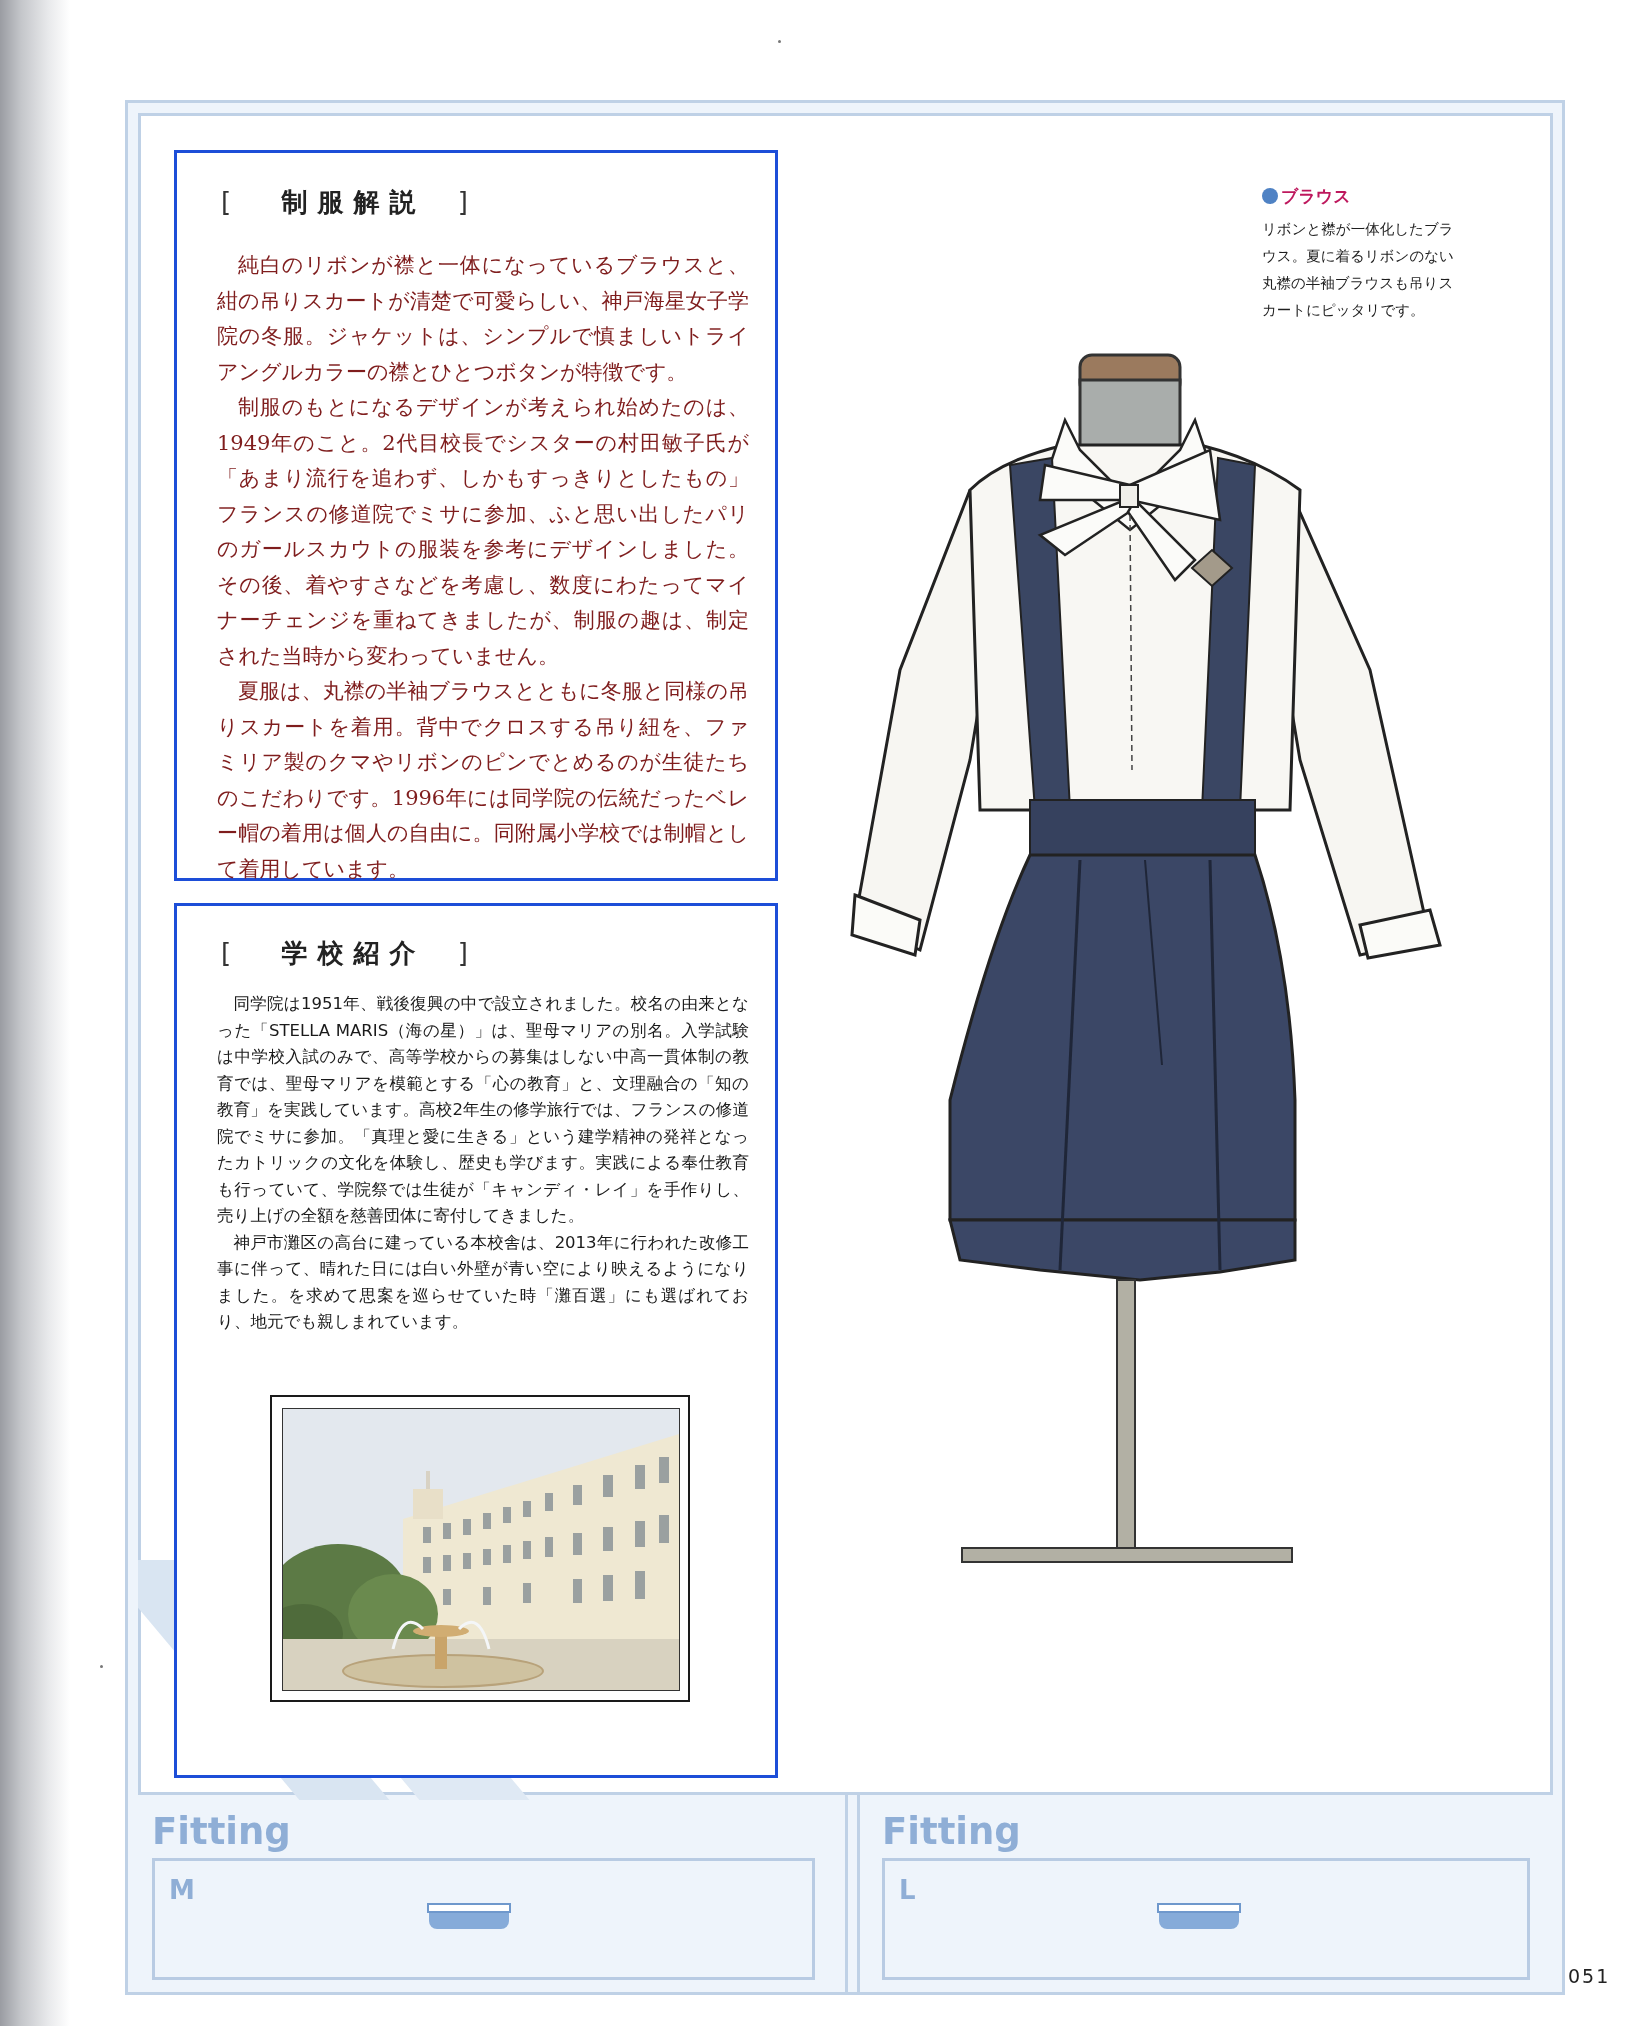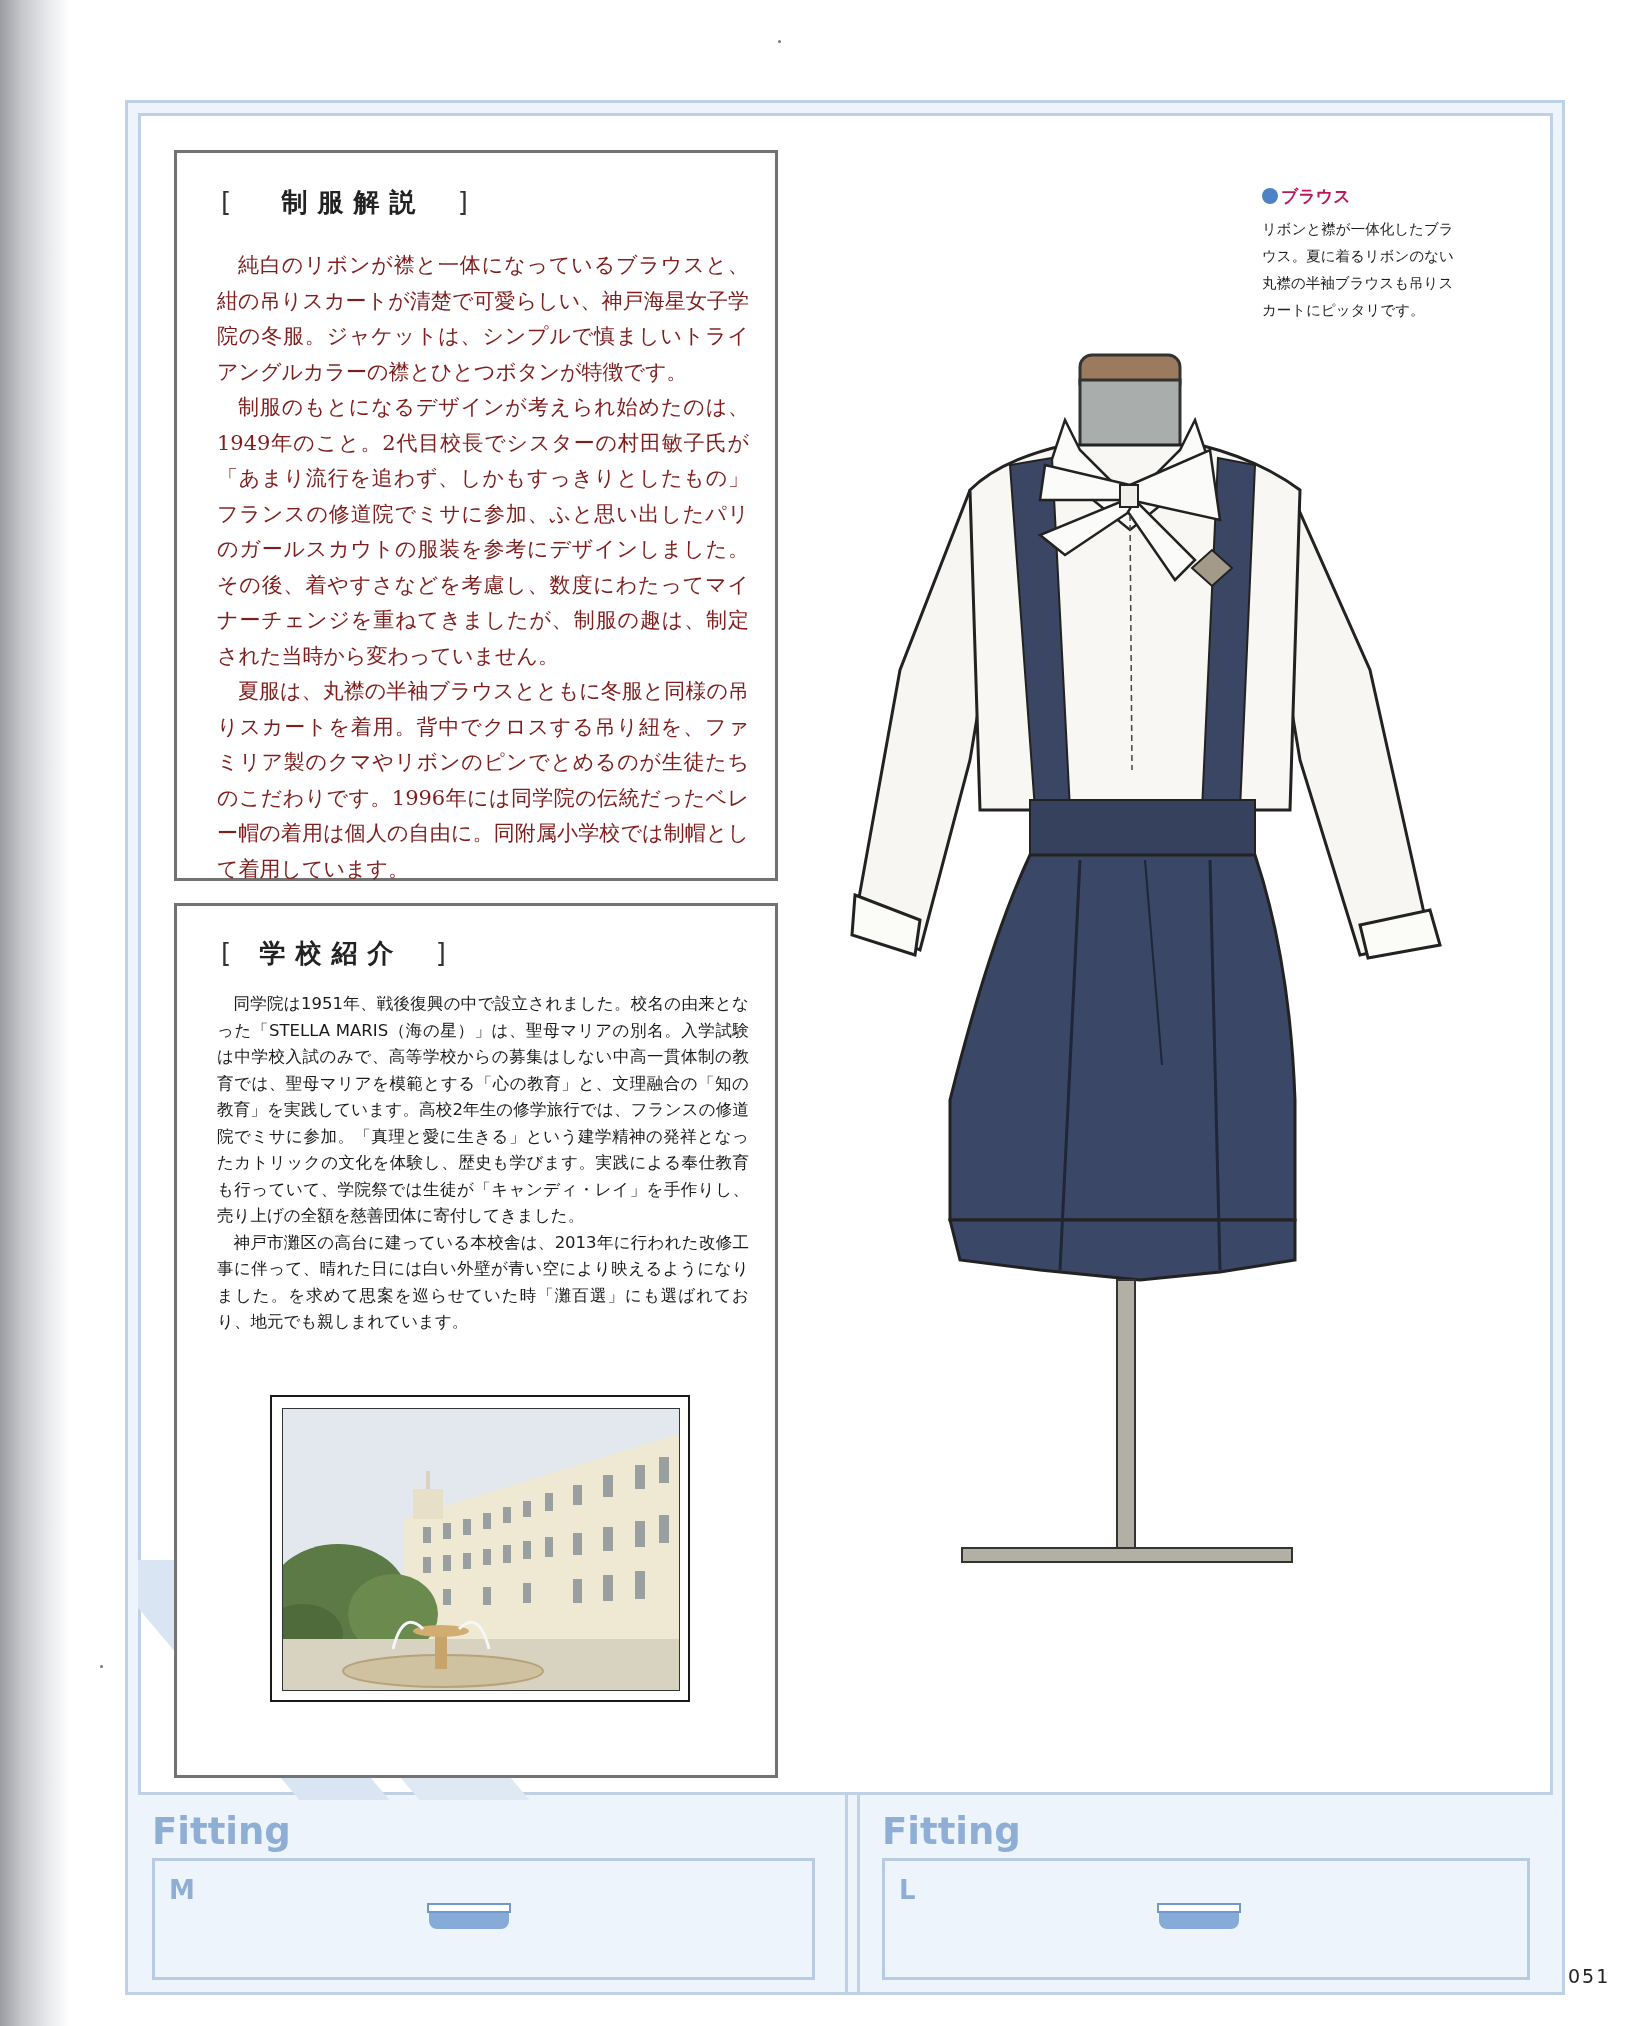--- a/index.html
+++ b/index.html
@@ -27,21 +27,21 @@
   .diag-stripes .s2 {
     position:absolute; left:80px; top:0; width:110px; height:480px;
     background:#dfe9f4; transform:skewX(40deg); transform-origin:top left;
   }
   .inner-panel {
     position:absolute; left:138px; top:113px; width:1415px; height:1682px;
     border:3px solid #bfd1e6; box-sizing:border-box; background:#ffffff;
   }
   .text-box {
     position:absolute; left:174px; width:604px; box-sizing:border-box;
-    border:3px solid #737373; background:#ffffff;
+    border:3px solid #1d4ed8; background:#ffffff;
   }
   .box1 { top:150px; height:731px; }
   .box2 { top:903px; height:875px; }
   .box-heading {
     position:absolute; left:44px; font-family:"DejaVu Sans","Liberation Sans",sans-serif;
     font-size:26px; letter-spacing:10px; color:#222;
   }
   .box1 .box-heading { top:32px; }
   .box2 .box-heading { top:30px; }
   .box-heading .br { font-weight:normal; color:#333; }
@@ -131,21 +131,21 @@
   <div class="body1">
     <p>純白のリボンが襟と一体になっているブラウスと、紺の吊りスカートが清楚で可愛らしい、神戸海星女子学院の冬服。ジャケットは、シンプルで慎ましいトライアングルカラーの襟とひとつボタンが特徴です。</p>
     <p>制服のもとになるデザインが考えられ始めたのは、1949年のこと。2代目校長でシスターの村田敏子氏が「あまり流行を追わず、しかもすっきりとしたもの」フランスの修道院でミサに参加、ふと思い出したパリのガールスカウトの服装を参考にデザインしました。その後、着やすさなどを考慮し、数度にわたってマイナーチェンジを重ねてきましたが、制服の趣は、制定された当時から変わっていません。</p>
     <p>夏服は、丸襟の半袖ブラウスとともに冬服と同様の吊りスカートを着用。背中でクロスする吊り紐を、ファミリア製のクマやリボンのピンでとめるのが生徒たちのこだわりです。1996年には同学院の伝統だったベレー帽の着用は個人の自由に。同附属小学校では制帽として着用しています。</p>
   </div>
 </div>
 
 <div class="text-box box2">
   <div class="box-heading">
     <span class="br">[</span>
-    <span class="ht" style="text-align:right;">学校紹介</span>
+    <span class="ht" style="margin-left:22px;text-align:right;">学校紹介</span>
     <span class="br" style="margin-left:14px;">]</span>
   </div>
   <div class="body2">
     <p>同学院は1951年、戦後復興の中で設立されました。校名の由来となった「STELLA MARIS（海の星）」は、聖母マリアの別名。入学試験は中学校入試のみで、高等学校からの募集はしない中高一貫体制の教育では、聖母マリアを模範とする「心の教育」と、文理融合の「知の教育」を実践しています。高校2年生の修学旅行では、フランスの修道院でミサに参加。「真理と愛に生きる」という建学精神の発祥となったカトリックの文化を体験し、歴史も学びます。実践による奉仕教育も行っていて、学院祭では生徒が「キャンディ・レイ」を手作りし、売り上げの全額を慈善団体に寄付してきました。</p>
     <p>神戸市灘区の高台に建っている本校舎は、2013年に行われた改修工事に伴って、晴れた日には白い外壁が青い空により映えるようになりました。を求めて思案を巡らせていた時「灘百選」にも選ばれており、地元でも親しまれています。</p>
   </div>
 </div>
 
 <div class="photo-frame">
   <div class="photo">

